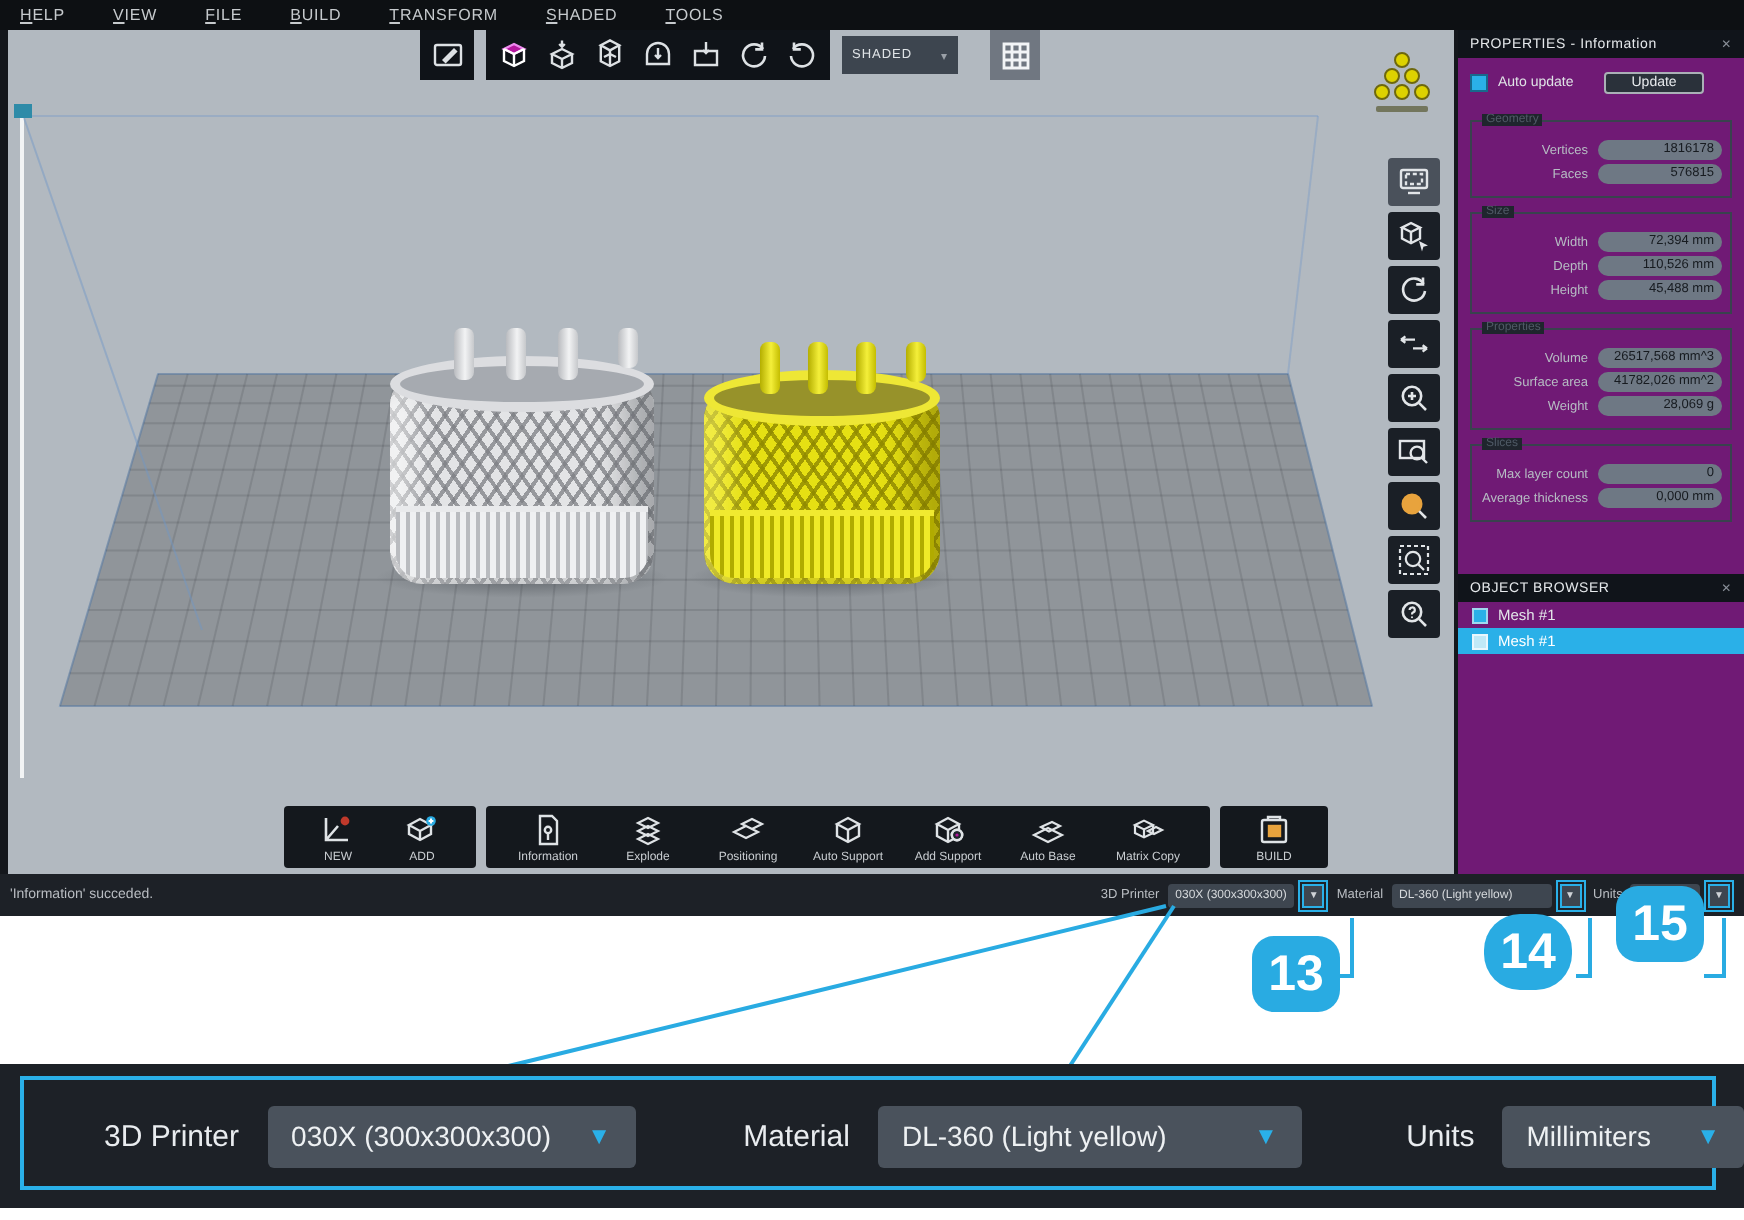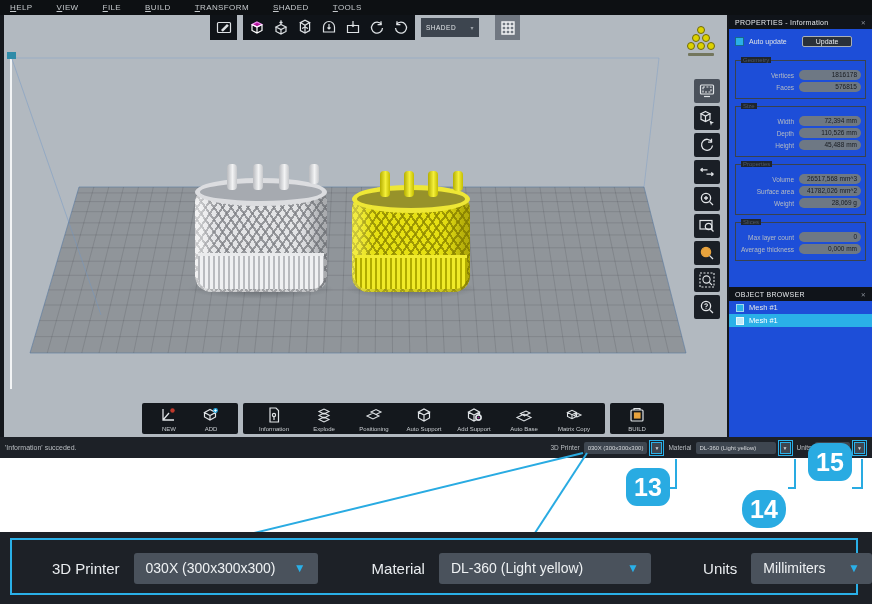--- a/index.html
+++ b/index.html
@@ -72,21 +72,21 @@
 
   
   .statusbar { height:21px; background:#1d2127; display:flex; align-items:center; padding:0 5px; }
   .sb-msg { color:#b9bdc2; font-size:7px; }
   .sb-right { margin-left:auto; display:flex; align-items:center; gap:4px; }
   .sb-label { color:#b9bdc2; font-size:6.5px; white-space:nowrap; }
   .sb-box { height:12px; background:#3e4650; border-radius:2px; color:#d6d9dc; font-size:6px; display:flex; align-items:center; padding:0 4px; white-space:nowrap; }
   .sb-arrow { width:11px; height:12px; background:#3e4650; border:1px solid #2ab0e8; outline:1px solid #2ab0e8; outline-offset:1px; color:#cfd3d7; font-size:5px; display:flex; align-items:center; justify-content:center; margin-right:2px; }
 
   
-  .panel { margin-left:2px; width:144px; background:#1d4ed8; display:flex; flex-direction:column; font-size:7px; }
+  .panel { margin-left:2px; width:144px; background:#701a75; display:flex; flex-direction:column; font-size:7px; }
   .ph { height:14px; background:#10141a; color:#e6e9ec; font-size:7px; letter-spacing:.3px; display:flex; align-items:center; padding:0 6px; }
   .ph .x { margin-left:auto; color:#8a9099; font-size:6px; }
   .au-row { display:flex; align-items:center; gap:5px; padding:7px 6px 6px; }
   .cb { width:9px; height:9px; background:#2ab0e8; border:1px solid #17698c; }
   .au-row .t { color:#dfe3e6; font-size:7px; }
   .upd-btn { margin-left:10px; background:#2a313a; border:1px solid #aab0b6; color:#e8ebee; font-size:7px; padding:1px 13px; border-radius:2px; }
   .pgroup { position:relative; border:1px solid #39424e; margin:7px 6px 0; padding:7px 4px 4px; }
   .pgroup .gt { position:absolute; top:-4px; left:5px; background:#1f252d; color:#4f5a66; font-size:6px; padding:0 2px; }
   .prow { display:flex; align-items:center; justify-content:flex-end; gap:5px; margin:2px 0; }
   .prow .pl { color:#b6bcc3; font-size:6.5px; white-space:nowrap; }
@@ -542,21 +542,21 @@
     <polyline points="668,488 676,488 676,459"></polyline>
     <polyline points="788,488 795,488 795,459"></polyline>
     <polyline points="852,488 862,488 862,459"></polyline>
     <line x1="583" y1="453" x2="242" y2="536"></line>
     <line x1="587" y1="453" x2="533" y2="536"></line>
   </svg>
 
   <div class="callout" style="left:626px; top:468px;">
     <span>13</span>
   </div>
-  <div class="callout" style="left:742px; top:490px;border-radius:18px;">
+  <div class="callout" style="left:742px; top:457px;border-radius:18px;">
     <span>14</span>
   </div>
   <div class="callout" style="left:808px; top:443px;">
     <span>15</span>
   </div>
 
   <div class="zoom-panel">
     <div class="zp-border"></div>
     <div class="zp-row">
       <span class="zp-label">3D Printer</span>

